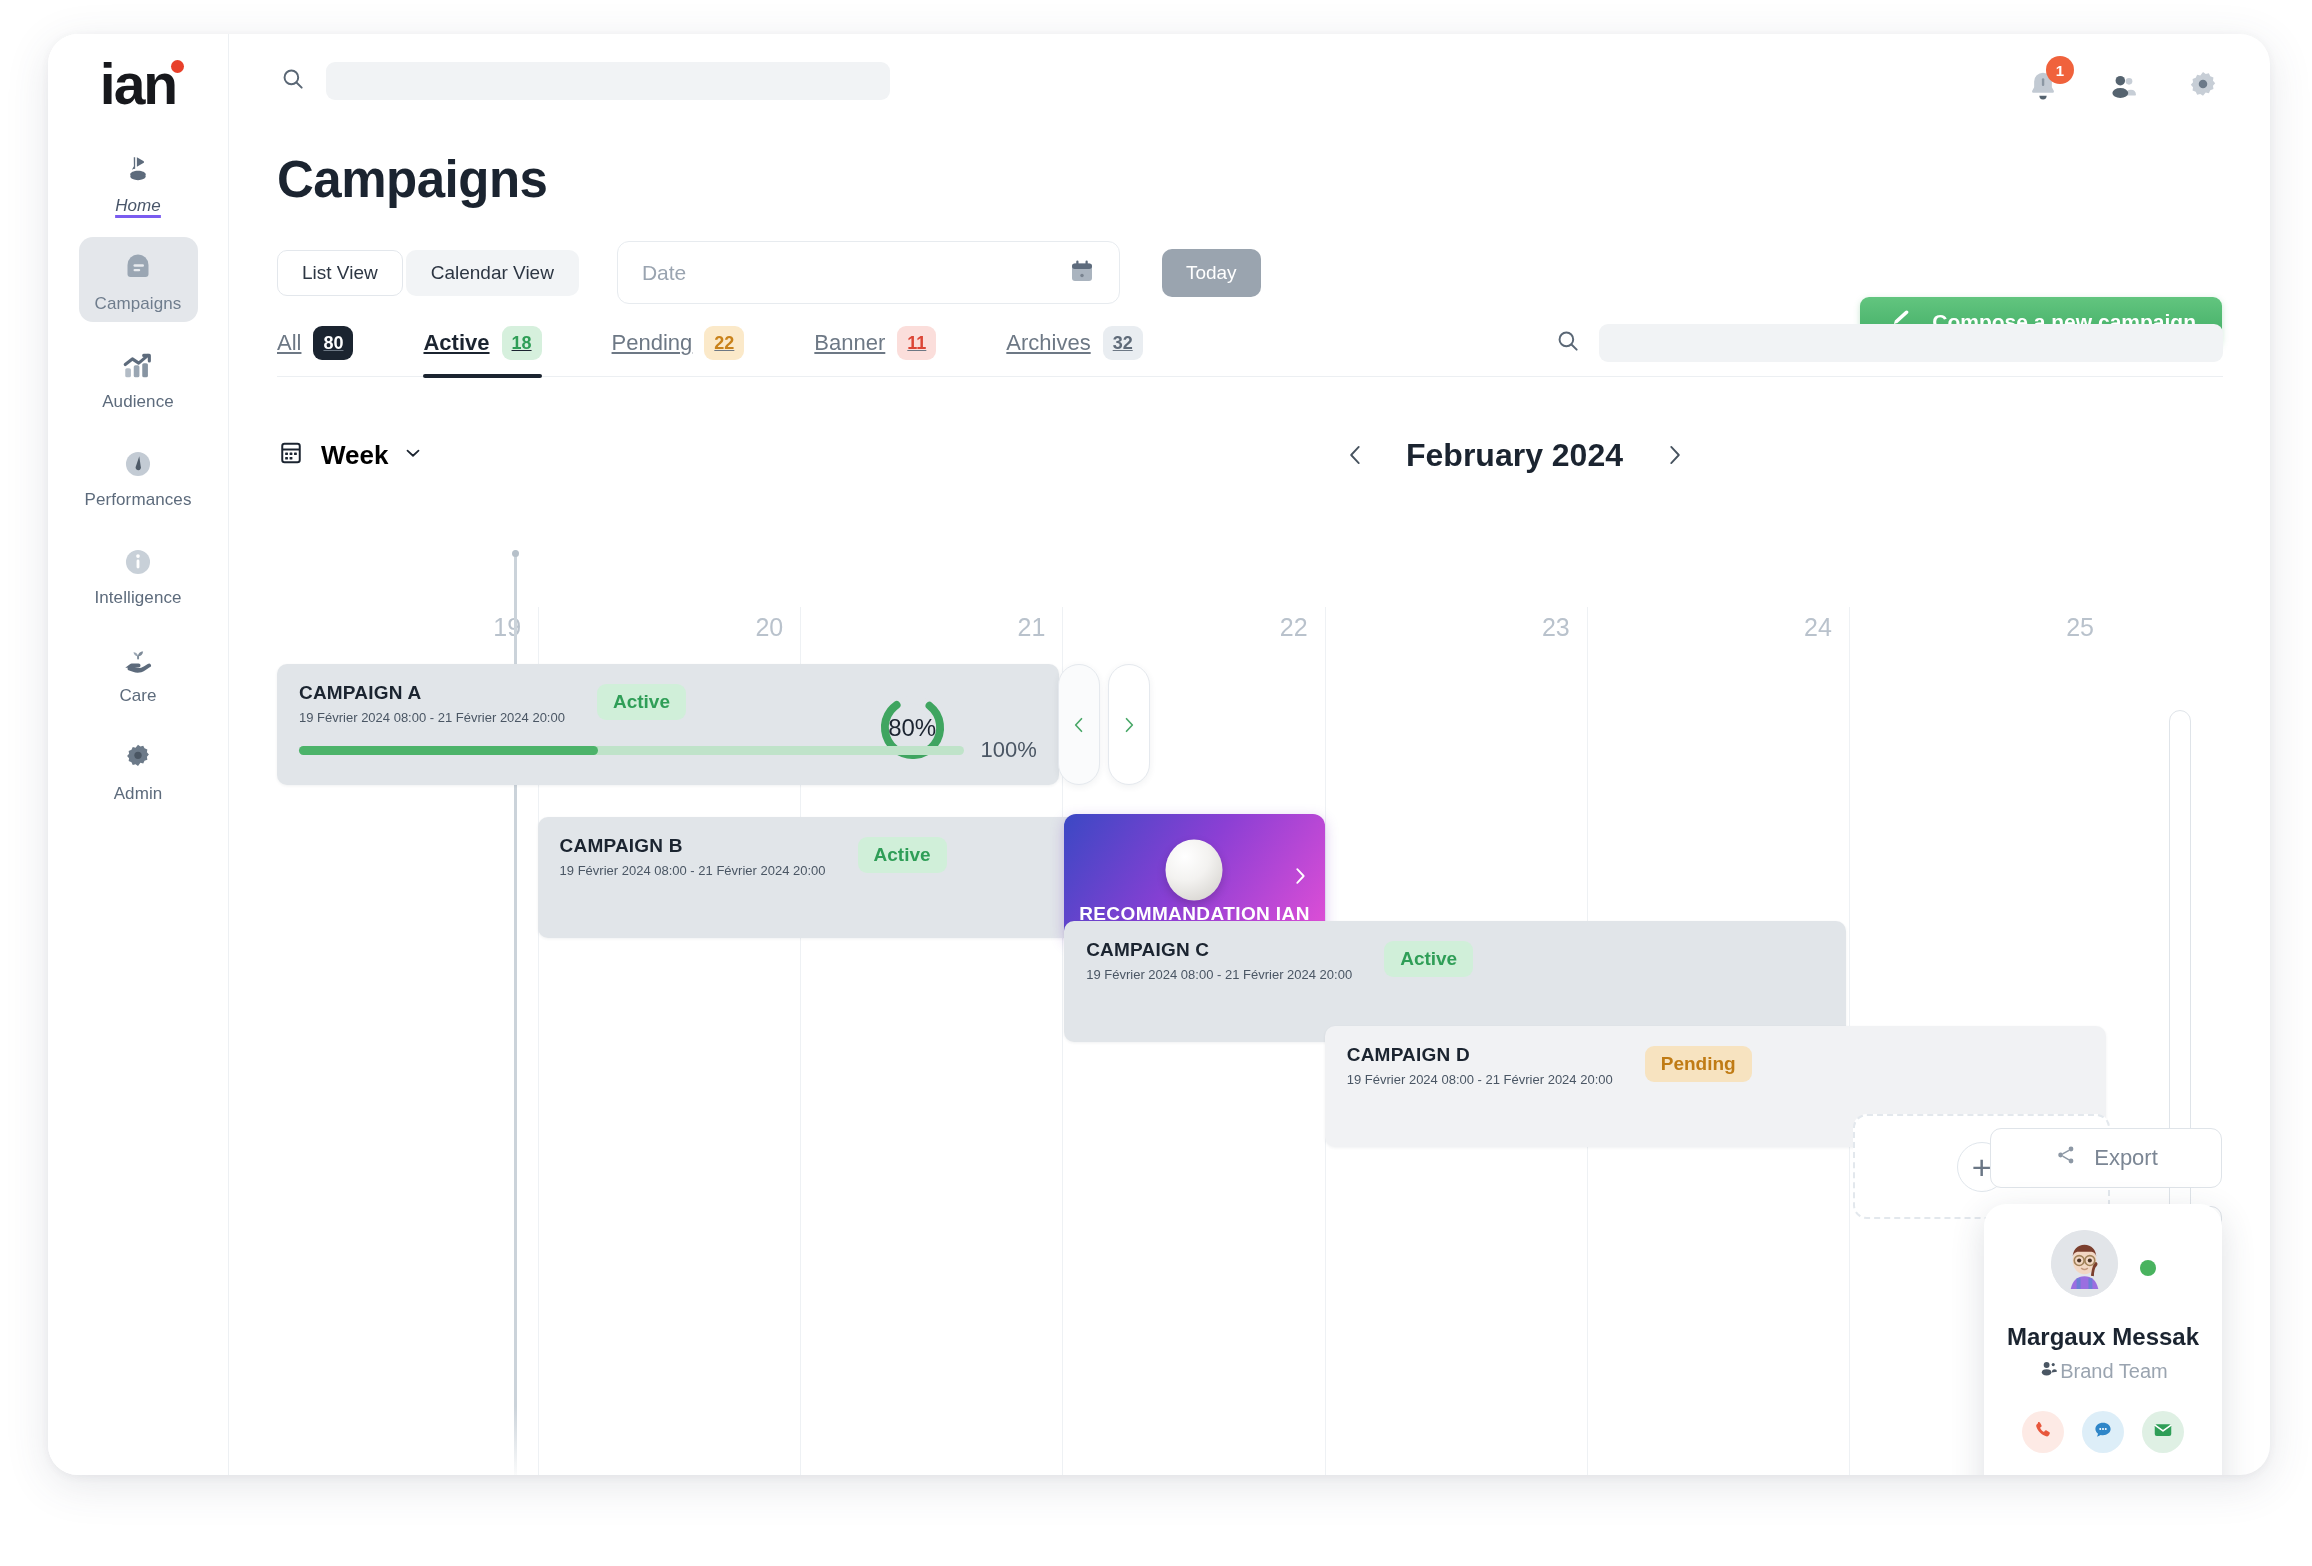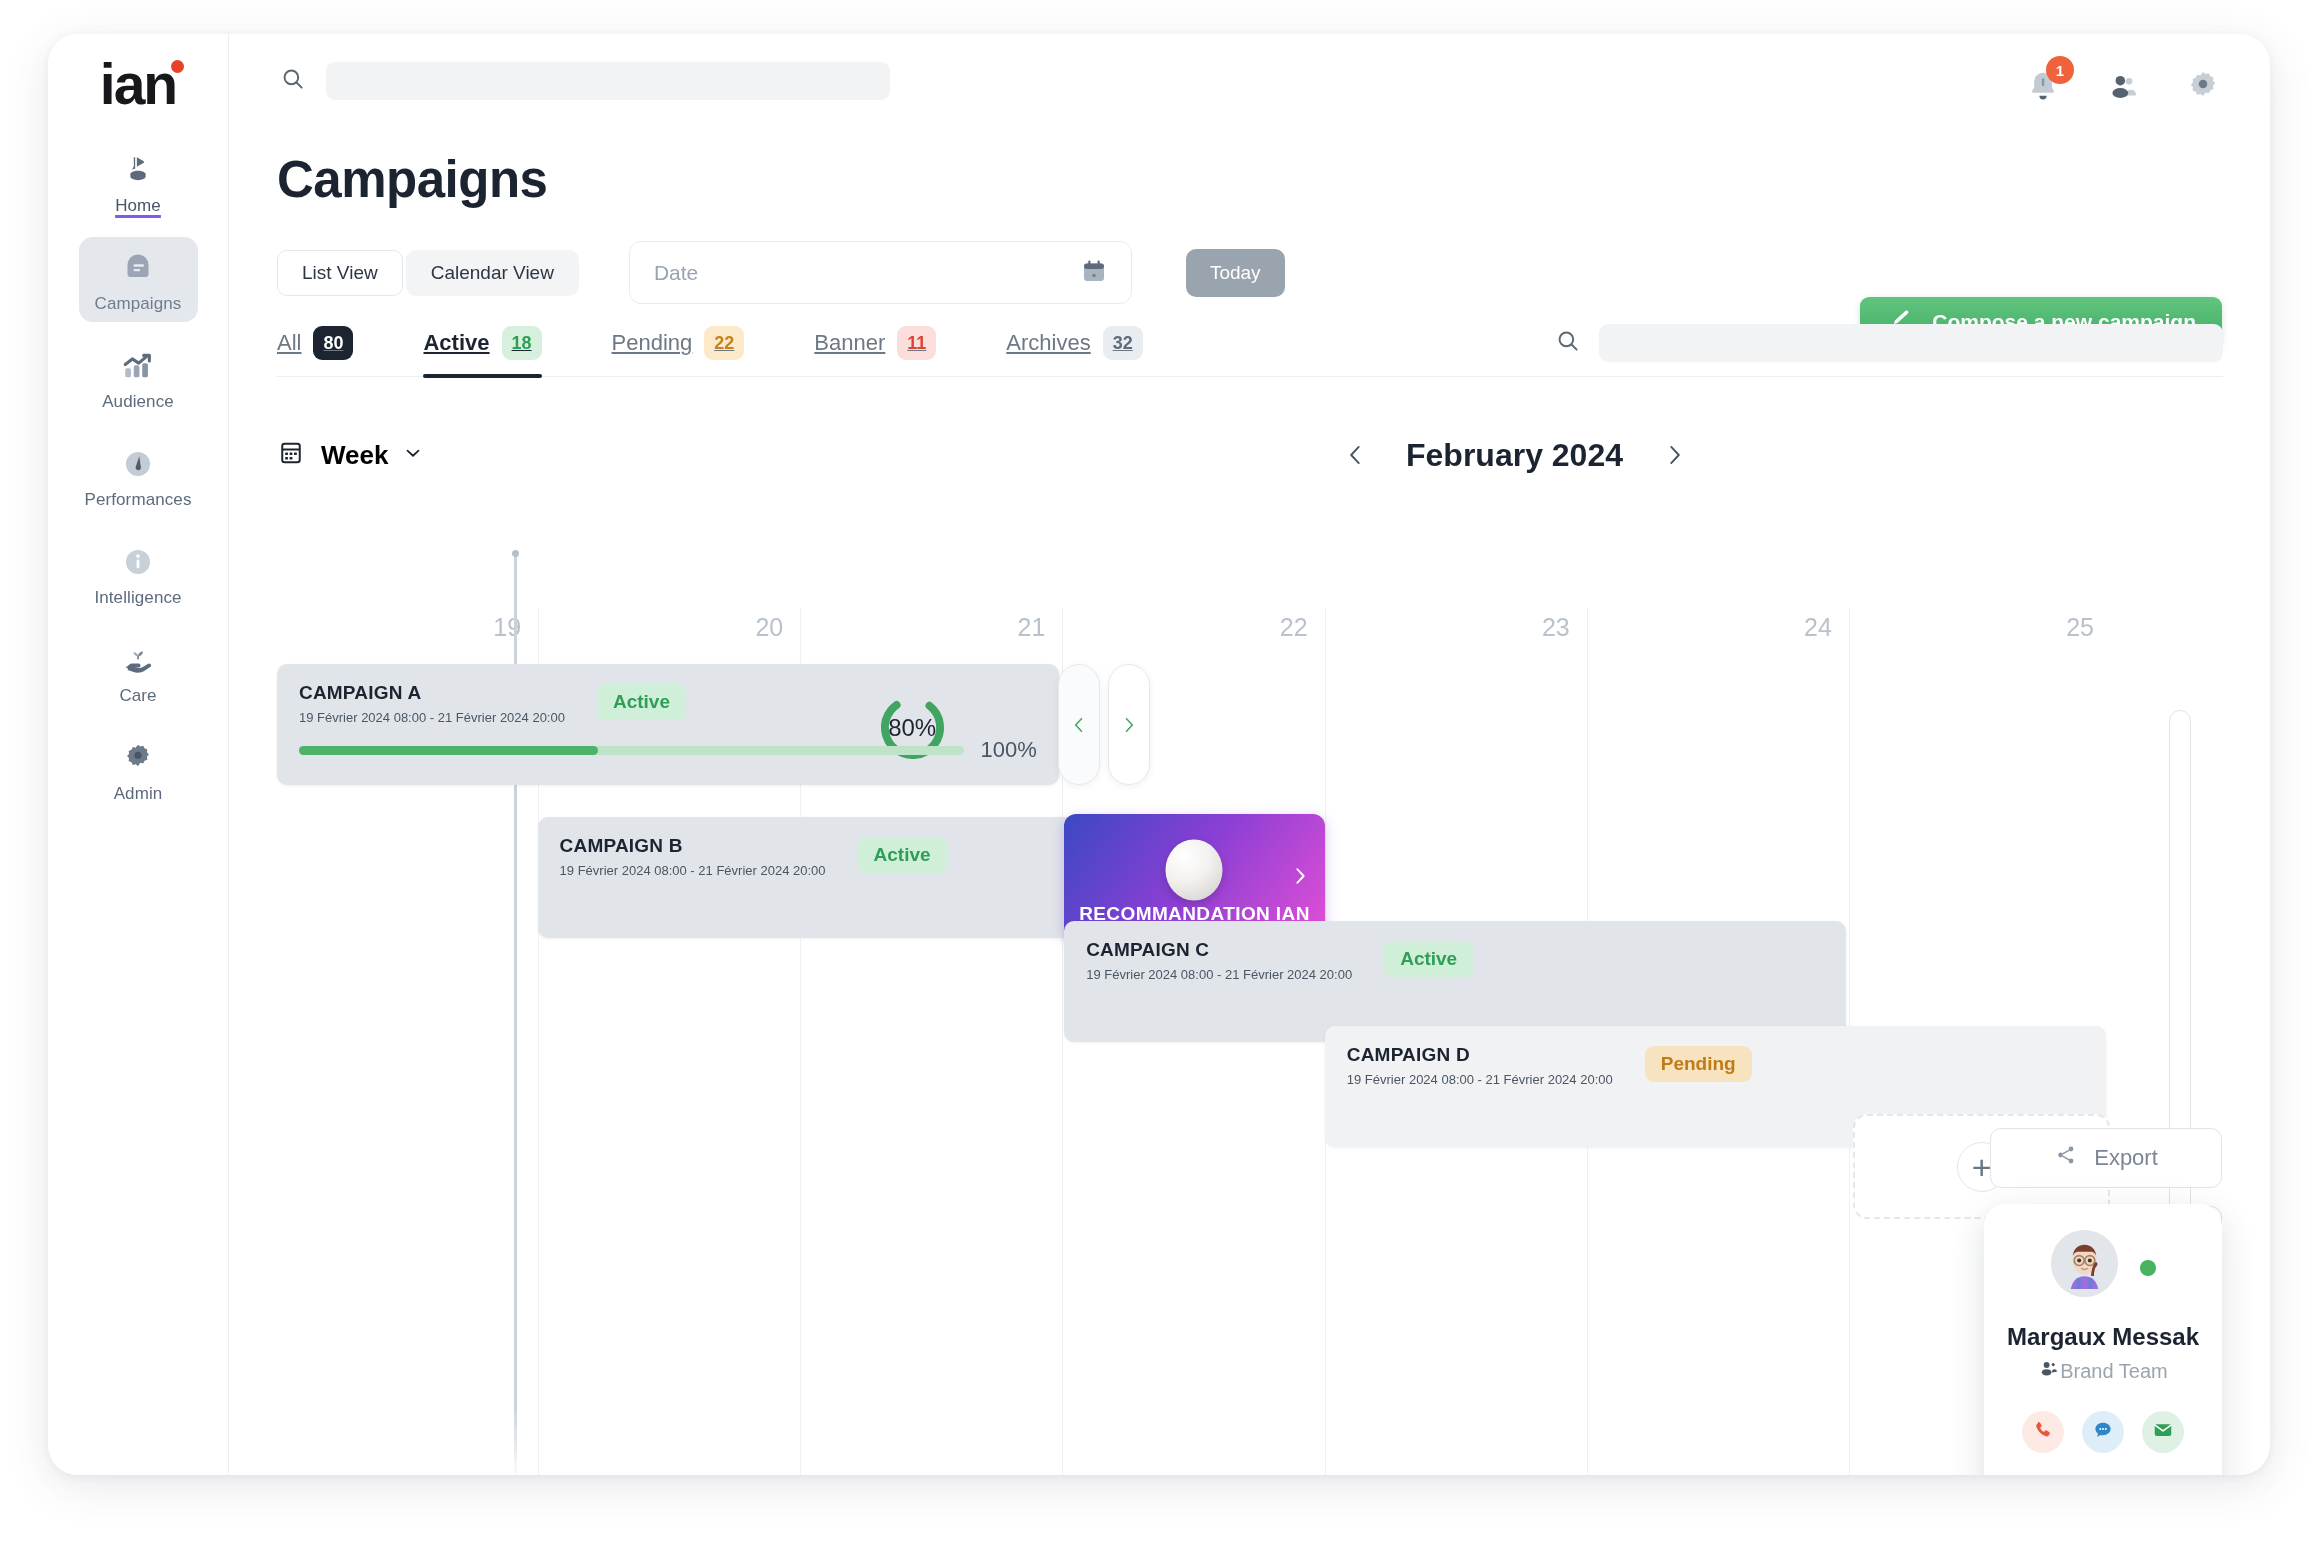--- a/index.html
+++ b/index.html
@@ -53,20 +53,21 @@
     margin-bottom: 5px;
   }
   .nav-icon svg { display:block; }
   .nav-label {
     font-size: 17px; color: #5d6b7c; letter-spacing: 0.1px;
   }
   .nav-item.home .nav-label {
     color: #49566a; text-decoration: underline;
     text-decoration-color: #7a5cf0; text-decoration-thickness: 3px;
     text-underline-offset: 4px;
+    font-style: italic;
   }
   .nav-item.active .nav-label { color: #6f7d8d; }
 
   
   .topbar {
     position: absolute; left: 181px; top: 0;
     right: 0; height: 94px;
     display: flex; align-items: center;
   }
   .top-search-wrap { display: flex; align-items: center; margin-left: 51px; }
@@ -94,21 +95,21 @@
     position: absolute; left: 181px; top: 94px;
     right: 0; bottom: 0;
   }
   .page-title {
     font-size: 51px; font-weight: 700; color: #1b2430;
     margin: 22px 0 0 48px; letter-spacing: -0.5px;
   }
 
   .controls-row {
     display: flex; align-items: center;
-    margin: 32px 0 0 48px; gap: 12px;
+    margin: 32px 0 0 48px; gap: 0;
   }
   .seg {
     display: inline-flex; align-items: center;
     border-radius: 10px; overflow: visible;
   }
   .seg-btn {
     height: 46px; padding: 0 24px;
     display: flex; align-items: center;
     font-size: 19px; color: #2d3643;
     background: #fff; border: 1px solid #e3e7ec;

